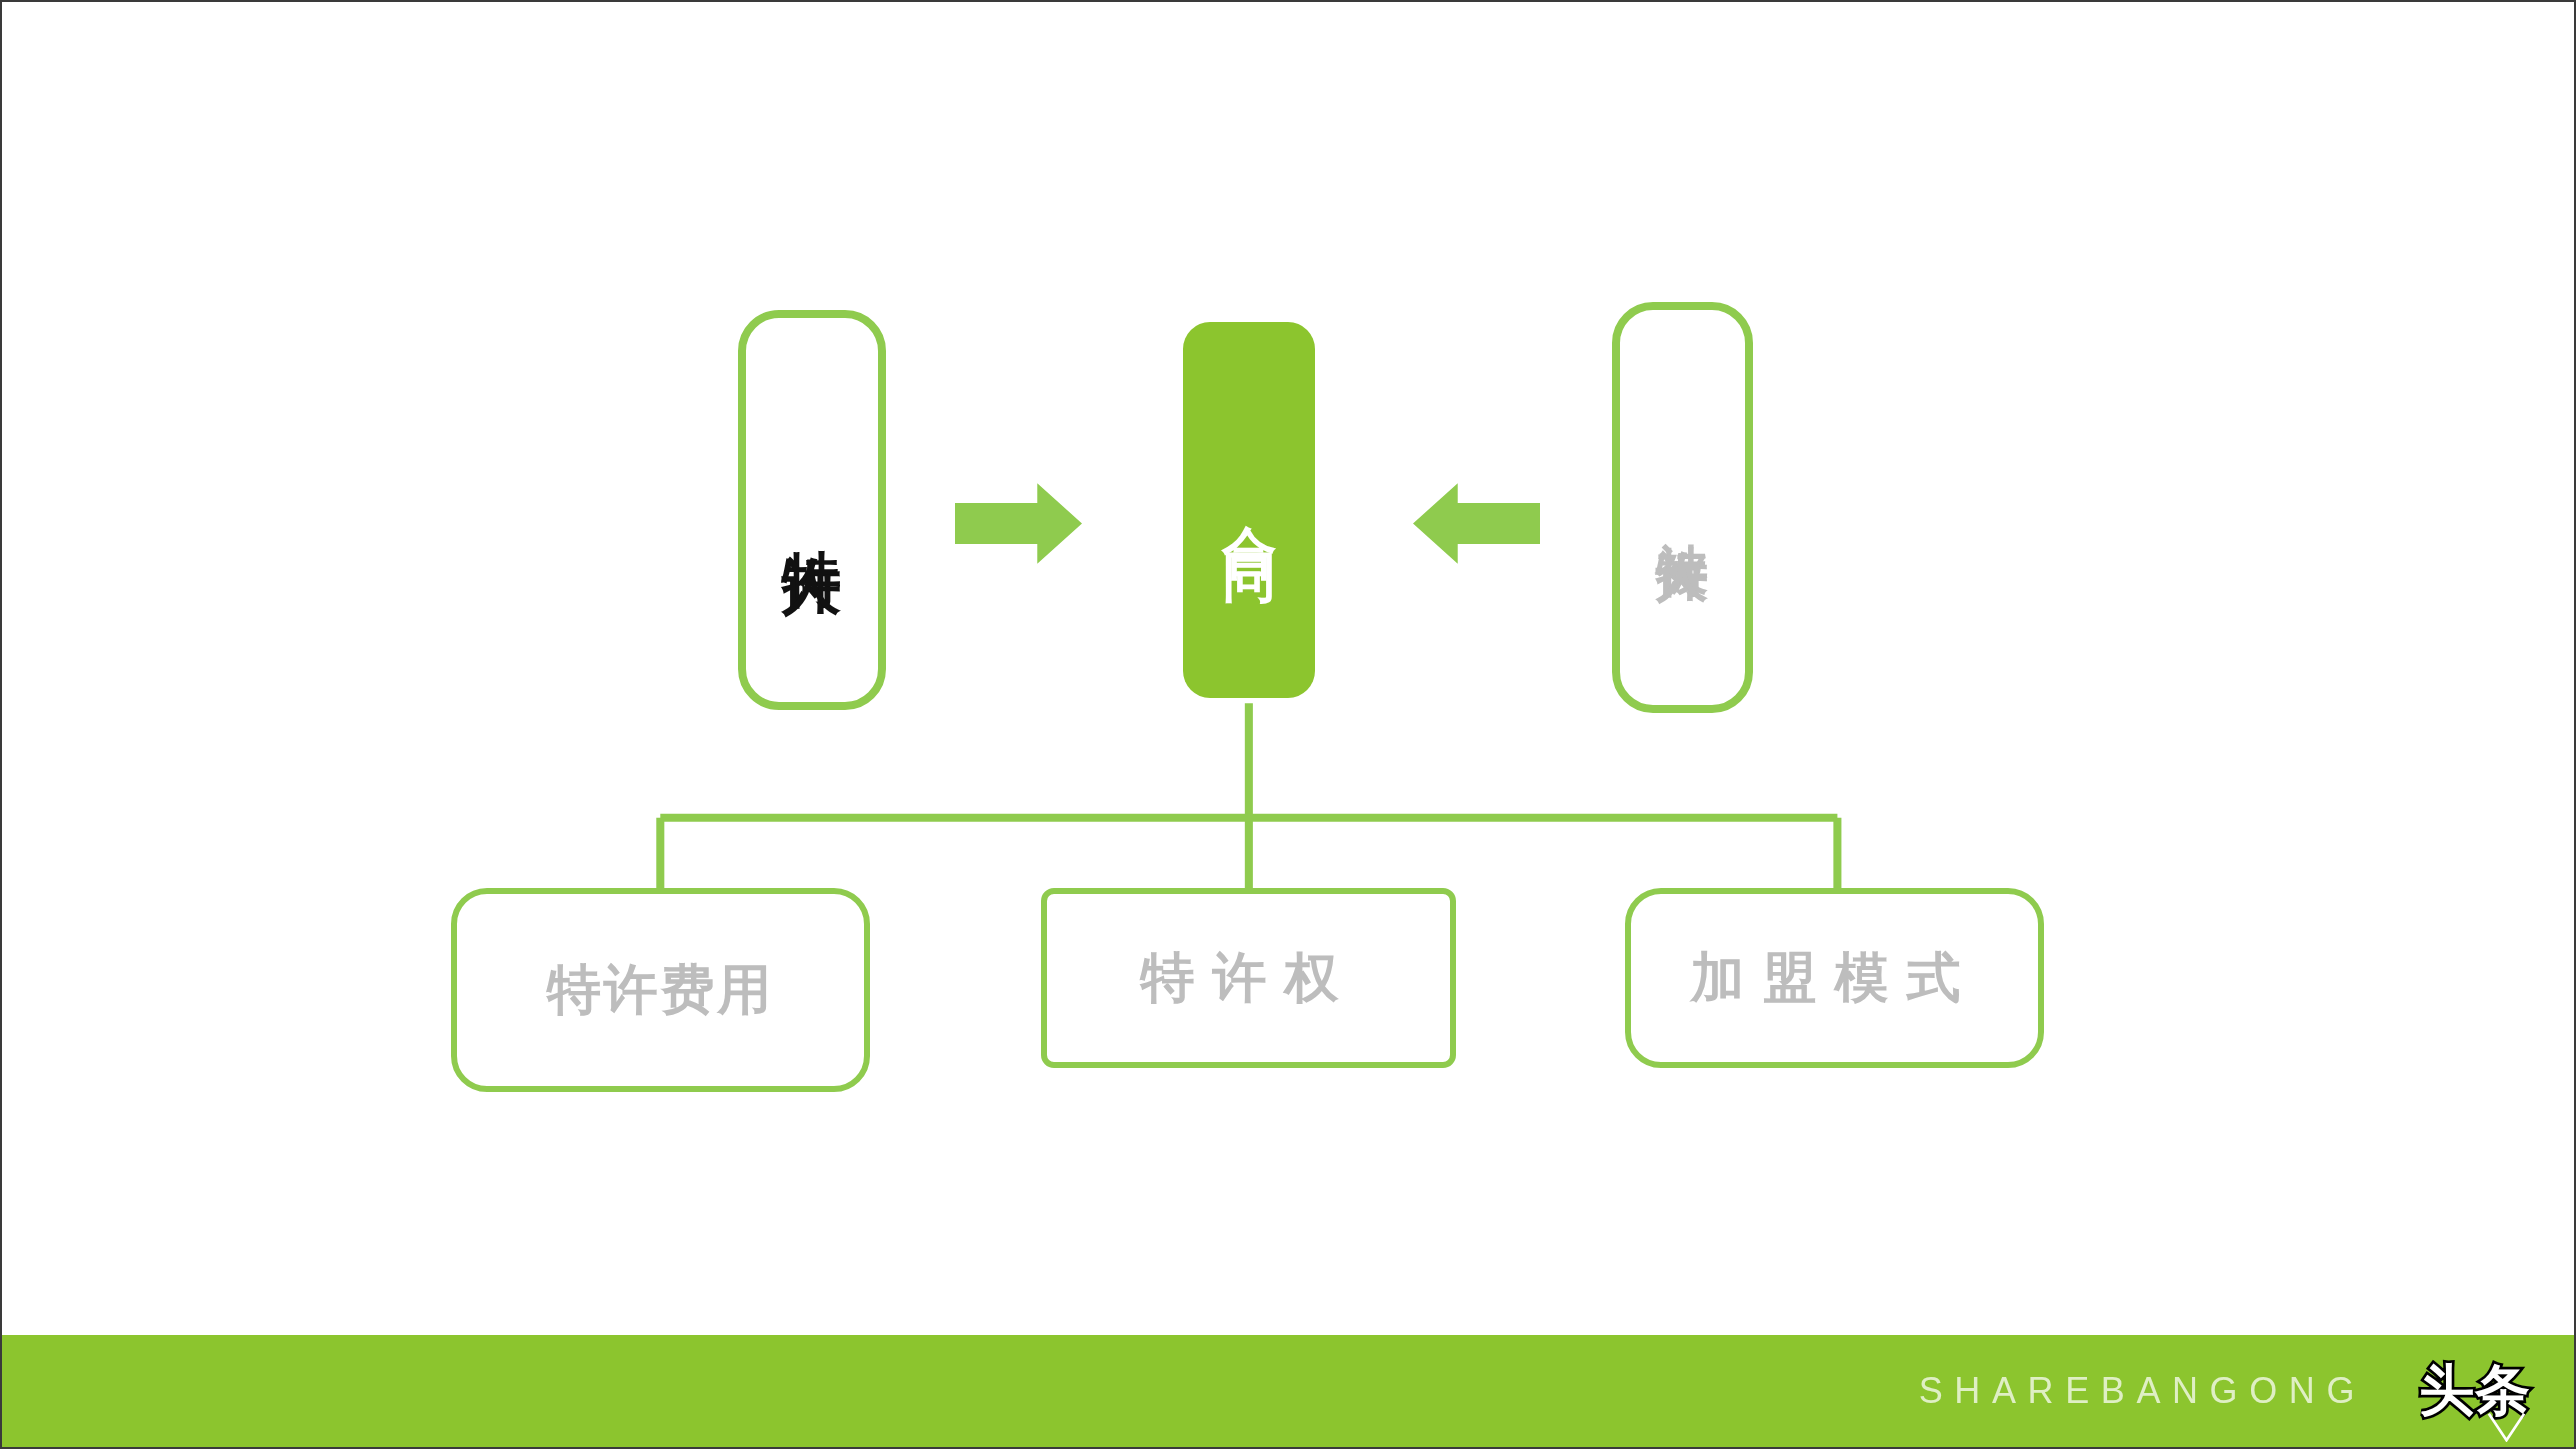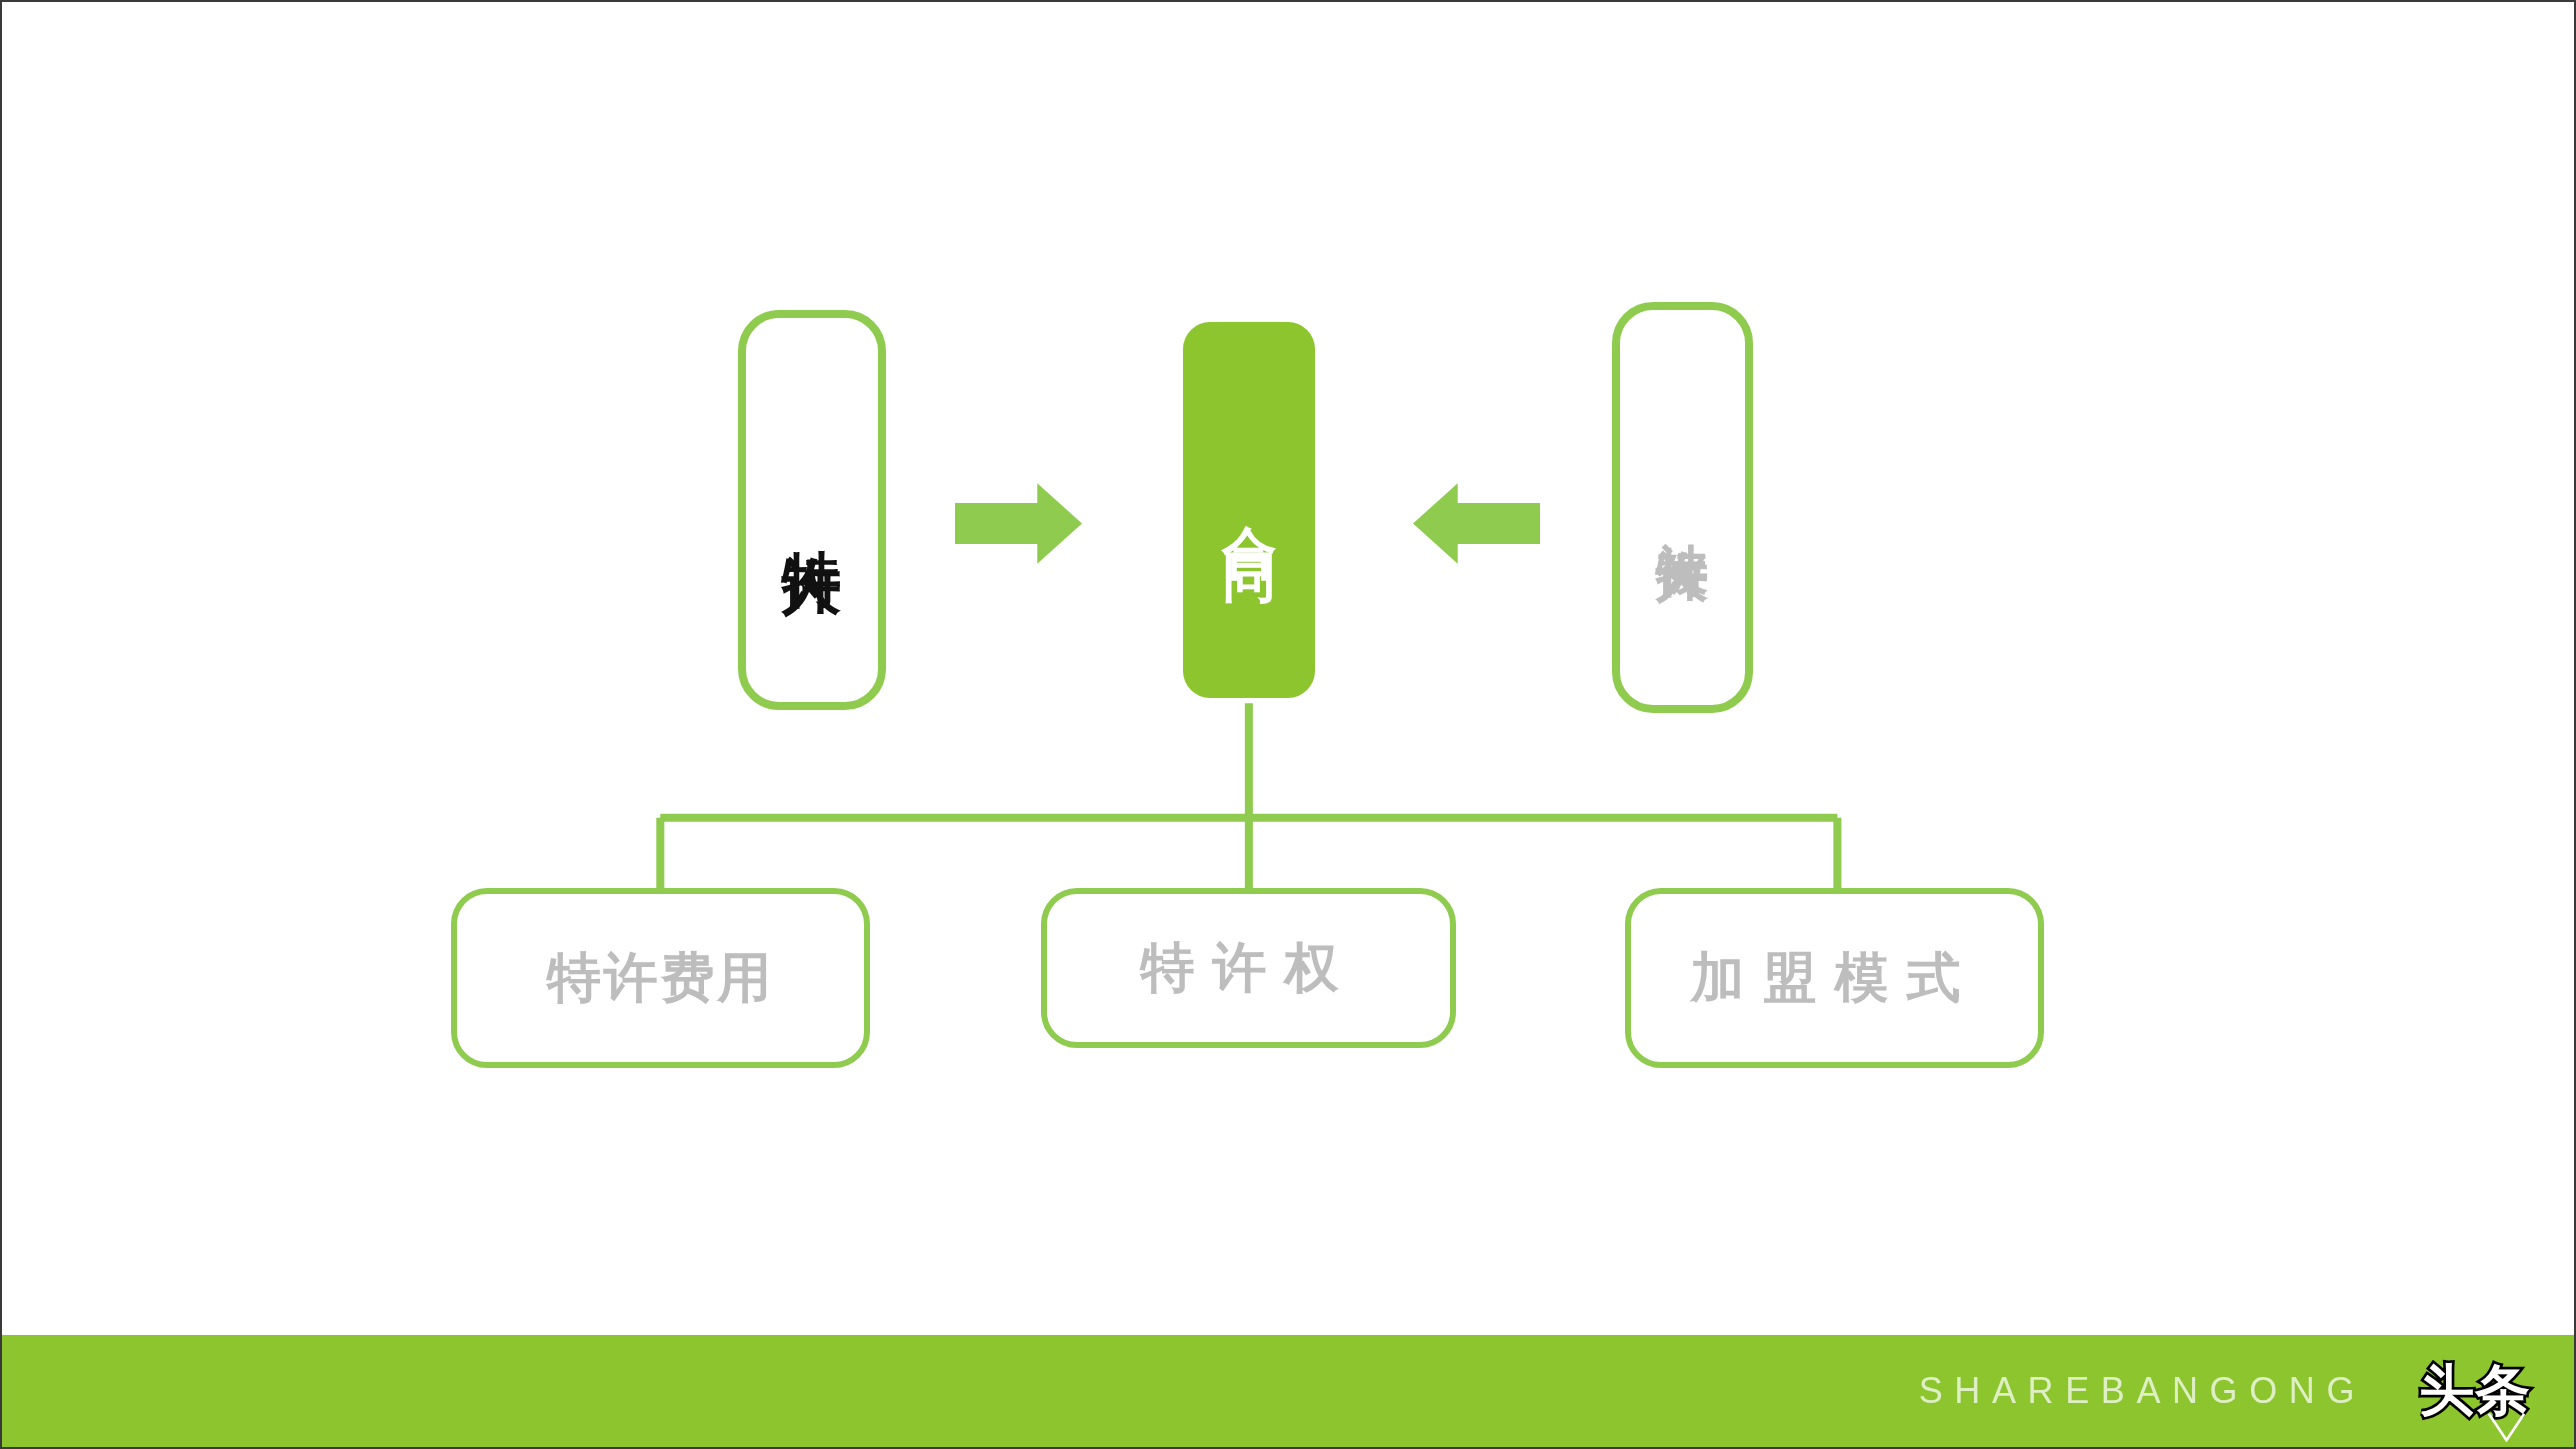--- a/index.html
+++ b/index.html
@@ -95,26 +95,26 @@
   }
   #node-contract .node-label { font-size: 55px; letter-spacing: 30px; }
 
   #node-franchisee {
     left: 1610px; top: 300px;  width: 141px; height: 411px;
   }
   #node-franchisee .node-label { font-size: 52px; letter-spacing: 3.6px; }
 
   
   #node-fee {
-    left: 449px;  top: 886px;  width: 419px; height: 180px;
+    left: 449px;  top: 886px;  width: 419px; height: 204px;
   }
   #node-fee .node-label { font-size: 54px; letter-spacing: 2.7px; }
 
   #node-right {
-    left: 1039px; top: 886px;  width: 415px; height: 160px;
+    left: 1039px; top: 886px;  width: 415px; height: 180px; border-radius: 13px;
   }
   #node-right .node-label { font-size: 54px; letter-spacing: 18px; }
 
   #node-model {
     left: 1623px; top: 886px;  width: 419px; height: 180px; justify-content: center;
   }
   #node-model .node-label { font-size: 54px; letter-spacing: 18px; }
 
   
   .arrow {

